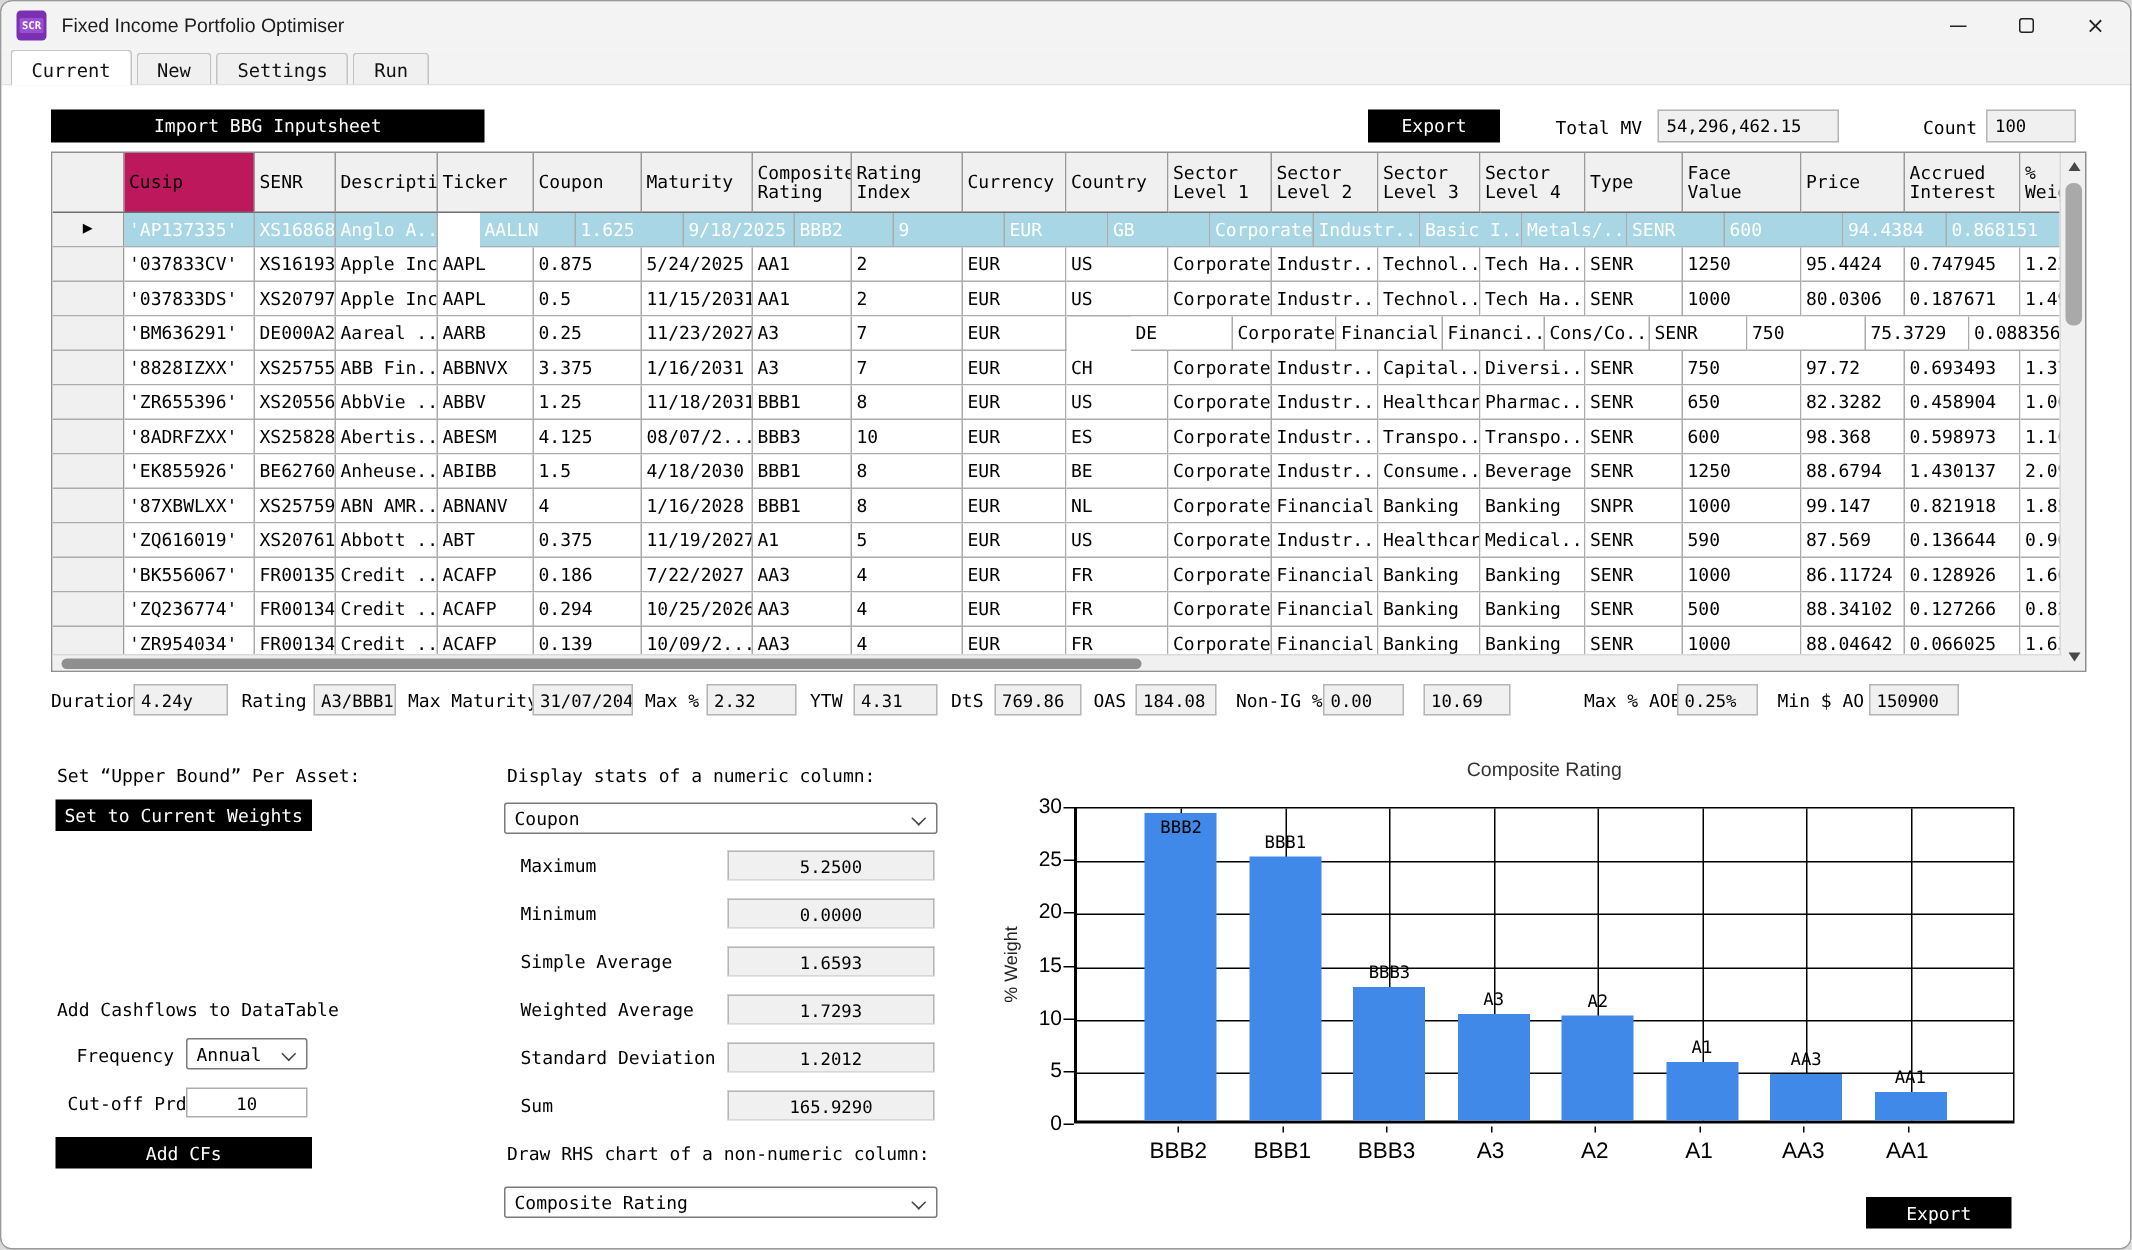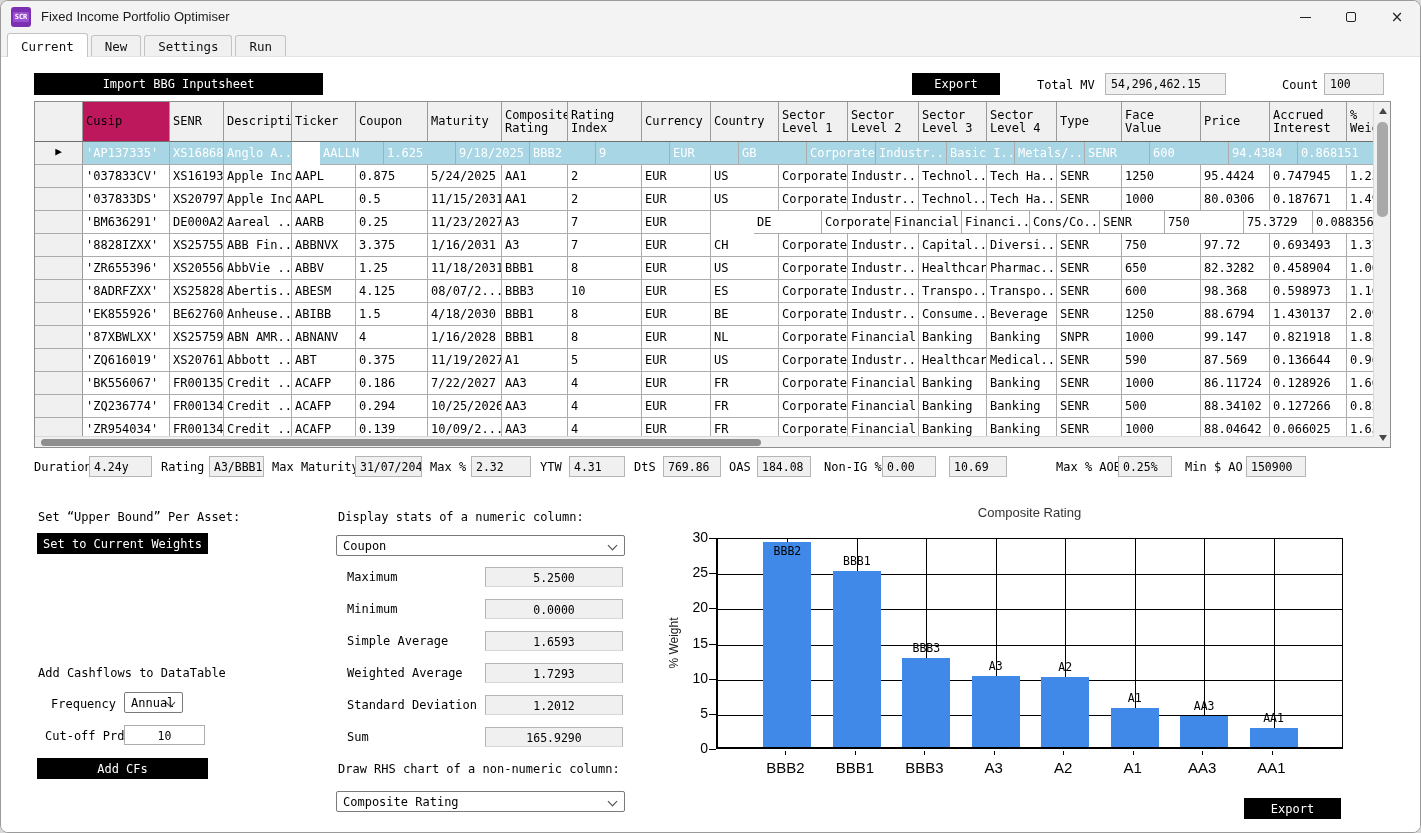--- a/index.html
+++ b/index.html
@@ -468,21 +468,21 @@
         <div class="statbox" style="left: 1117px; width: 54px;">0.25%</div>
         <span class="statlbl" style="left: 1184px;">Min $ AO</span>
         <div class="statbox" style="left: 1245px; width: 60px;">150900</div>
       </div>
 
     <span class="lbl" style="left:37px;top:453px;">Set “Upper Bound” Per Asset:</span>
     <button class="btn-black" style="left:36px;top:476px;width:171px;height:21px;">Set to Current Weights</button>
 
     <span class="lbl" style="left:37px;top:609px;">Add Cashflows to DataTable</span>
     <span class="lbl" style="left:50px;top:640px;">Frequency</span>
-    <div class="combo" style="left:123px;top:635px;width:59px;height:21px;">
+    <div class="combo" style="left:123px;top:635px;width:81px;height:21px;">
       <span>Annual</span>
       <span class="chev"></span>
     </div>
     <span class="lbl" style="left:44px;top:672px;">Cut-off Prd</span>
     <div class="inputbox whitebox" style="left:123px;top:668px;width:81px;height:20px;text-align:center;padding-left:0;background:#fff;border:1px solid #adadad;">10</div>
     <button class="btn-black" style="left:36px;top:701px;width:171px;height:21px;">Add CFs</button>
 
     <span class="lbl" style="left:337px;top:453px;">Display stats of a numeric column:</span>
     <div class="combo" style="left:335px;top:478px;width:289px;height:21px;">
       <span>Coupon</span>

